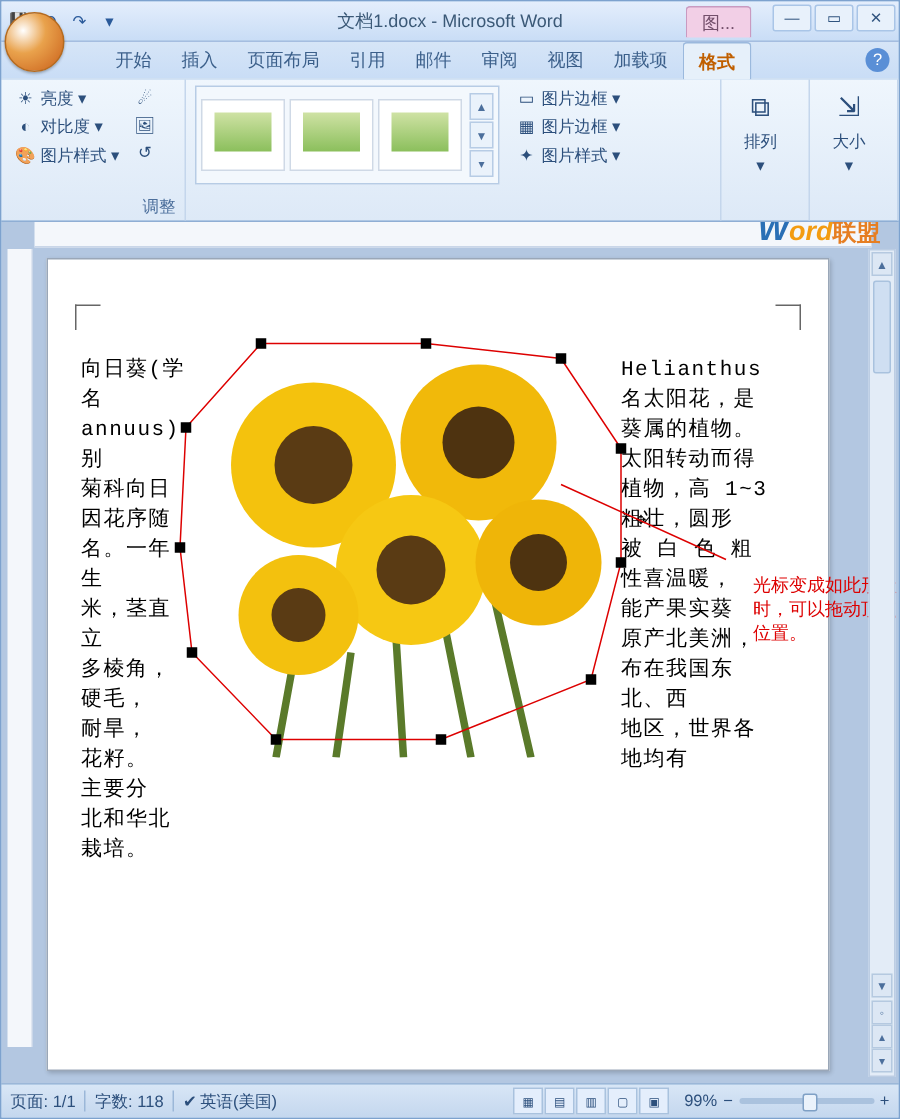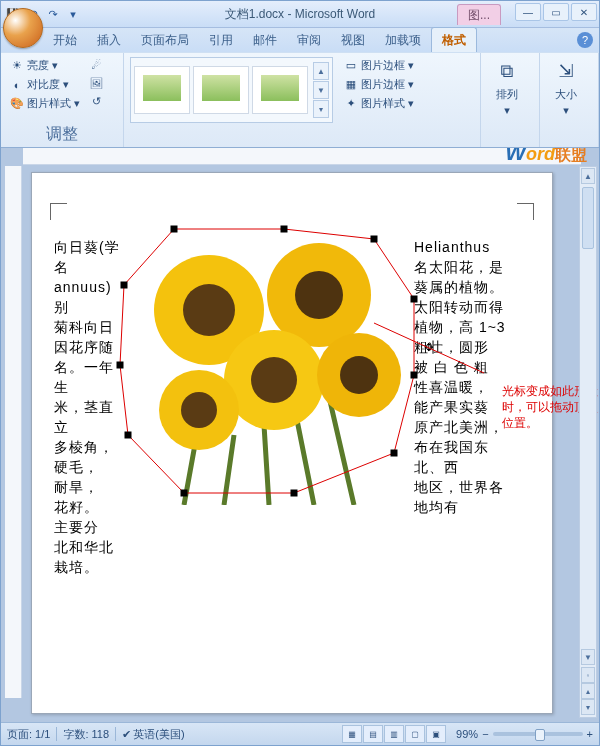--- a/index.html
+++ b/index.html
@@ -4,47 +4,47 @@
 <style>
 html,body{margin:0;padding:0;font-family:"Microsoft YaHei",SimSun,Arial,sans-serif;font-size:12px;background:#fff;overflow:hidden}
 .window{width:600px;height:746px;border:1px solid #7da2ce;box-sizing:border-box;display:flex;flex-direction:column;background:#bdd7f0}
 .titlebar{height:26px;background:linear-gradient(#e4eefc,#c9ddf6);display:flex;align-items:center;position:relative;border-bottom:1px solid #a5bde0}
 .qat{display:flex;align-items:center;gap:4px;margin-left:4px}
 .qat .ico,.winctl .ico{width:16px;height:16px;display:flex;align-items:center;justify-content:center;color:#2a5a9a;font-size:11px}
 .title{position:absolute;left:0;right:0;text-align:center;color:#3b5977;pointer-events:none;font-size:12px}
 .ctx-tab{position:absolute;right:98px;top:3px;height:20px;padding:0 10px;background:#f2cfe6;border:1px solid #c99ac0;border-bottom:none;color:#734f6b;display:flex;align-items:center;border-radius:3px 3px 0 0}
 .winctl{position:absolute;right:2px;top:2px;display:flex;gap:2px}
 .winctl .btn{width:24px;height:16px;background:#e8f1fb;border:1px solid #a9c5e7;border-radius:2px;display:flex;align-items:center;justify-content:center;font-size:10px;color:#30547f}
-.ribbon-tabs{height:24px;display:flex;align-items:flex-end;padding-left:42px;background:linear-gradient(#d6e5f7,#c9ddf6);position:relative}
+.ribbon-tabs{height:24px;display:flex;align-items:flex-start;padding-left:66px;background:linear-gradient(#d6e5f7,#c9ddf6);position:relative}
 .office-btn{position:absolute;left:2px;top:-20px;width:38px;height:38px;border-radius:50%;background:radial-gradient(circle at 30% 30%,#fff,#e9a24c 40%,#c95e19);border:1px solid #b46a1f;box-shadow:0 1px 2px rgba(0,0,0,.3)}
 .rt{padding:4px 10px 3px;color:#3b5f8a;cursor:default}
 .rt.active{background:#e6f0fa;border:1px solid #9bb9dd;border-bottom:none;border-radius:3px 3px 0 0;color:#c05f00;font-weight:bold}
 .help{position:absolute;right:6px;top:4px;width:16px;height:16px;border-radius:50%;background:#5a8fd6;color:#fff;display:flex;align-items:center;justify-content:center;font-size:11px}
 .ribbon{height:94px;background:linear-gradient(#eff6fd,#dde9f7);border-top:1px solid #cfe0f3;border-bottom:1px solid #8faed4;display:flex}
 .grp{border-right:1px solid #c4d6ec;padding:4px 6px 2px;display:flex;flex-direction:column;justify-content:space-between;position:relative}
 .grp-body{display:flex;gap:4px;flex:1}
-.grp-label{text-align:center;color:#4c6f9c;font-size:16px;padding-top:1px}
+.grp-label{text-align:right;color:#4c6f9c;font-size:11px;padding-top:1px}
 .stack{display:flex;flex-direction:column;gap:2px}
 .btn-sml{display:flex;align-items:center;gap:3px;padding:1px 3px;color:#2c4f7c;font-size:11px;white-space:nowrap}
 .btn-sml .ic{width:14px;height:14px;display:inline-flex;align-items:center;justify-content:center}
 .gallery{display:flex;align-items:center;gap:3px;border:1px solid #b7cce5;background:#f3f8fd;padding:3px;height:58px}
 .thumb{width:54px;height:46px;background:#fff;border:1px solid #cfd9e6;position:relative}
 .thumb::after{content:"";position:absolute;inset:8px 8px 12px 8px;background:linear-gradient(#cfe2a4,#8bbf5c)}
 .gal-arrows{display:flex;flex-direction:column;gap:1px;margin-left:2px}
 .gal-arrows div{width:14px;height:16px;border:1px solid #b7cce5;background:#eaf2fb;font-size:8px;display:flex;align-items:center;justify-content:center;color:#4c6f9c}
 .big-btn{display:flex;flex-direction:column;align-items:center;justify-content:center;width:40px;color:#2c4f7c;font-size:11px;gap:2px}
 .big-btn .bic{width:28px;height:28px;display:flex;align-items:center;justify-content:center;font-size:18px}
 .doc-wrap{flex:1;background:#b3c7e1;position:relative;overflow:hidden}
 .ruler-h{height:16px;background:#f4f7fb;border-bottom:1px solid #c9d6e8;margin:0 18px 0 22px}
 .ruler-v{position:absolute;left:4px;top:18px;bottom:24px;width:16px;background:#f4f7fb;border-right:1px solid #c9d6e8}
 .page{position:absolute;left:30px;top:24px;width:520px;height:540px;background:#fff;border:1px solid #9aa7b8;box-shadow:1px 1px 3px rgba(0,0,0,.2)}
 .scrollbar-v{position:absolute;right:2px;top:18px;bottom:4px;width:16px;background:#e3ecf7;border:1px solid #bccde3}
 .sb-thumb{position:absolute;top:20px;left:2px;right:2px;height:60px;background:#cfdff2;border:1px solid #a9c2de;border-radius:2px}
 .sb-btn{position:absolute;left:1px;right:1px;height:14px;background:#dce7f4;border:1px solid #b5c9e0;font-size:8px;display:flex;align-items:center;justify-content:center;color:#4c6f9c}
-.content{position:absolute;inset:40px 22px 20px 22px;font-family:Liberation Sans, sans-serif;font-size:14px;line-height:20px;color:#000}
+.content{position:absolute;inset:40px 22px 20px 22px;font-family:Liberation Mono, monospace;font-size:14px;line-height:20px;color:#000}
 .left-col{position:absolute;left:0;top:24px;width:72px;letter-spacing:1px}
 .right-col{position:absolute;right:16px;top:24px;width:100px;letter-spacing:1px}
 .image-area{position:absolute;left:60px;top:12px;width:310px;height:280px}
 .flowers{position:absolute;inset:0}
 .wrap-path{position:absolute;inset:-8px;pointer-events:none}
 .handle{position:absolute;width:7px;height:7px;background:#000;transform:translate(-50%,-50%);pointer-events:none}
 .cursor-ind{position:absolute;left:310px;top:112px;width:12px;height:12px;font-size:11px}
 .annot{position:absolute;right:-68px;top:170px;width:96px;color:#d00;font-size:12px;line-height:16px}
 .annot-line{position:absolute;stroke:#d00;stroke-width:1}
 .watermark{position:absolute;right:12px;top:-26px;font-size:16px;color:#8a8a8a}

